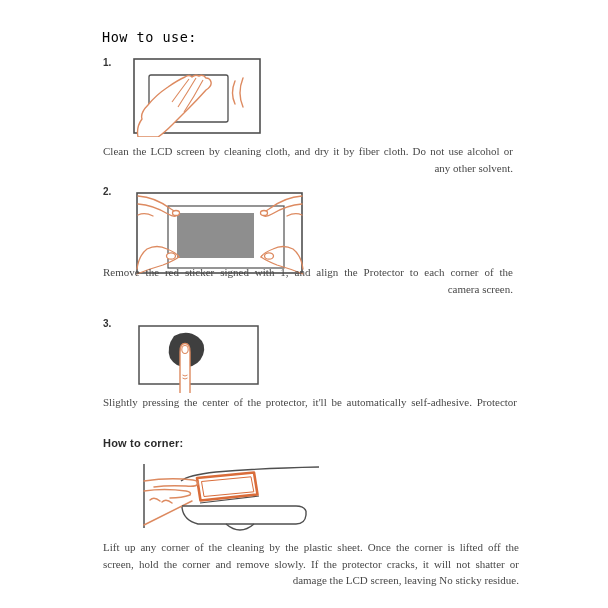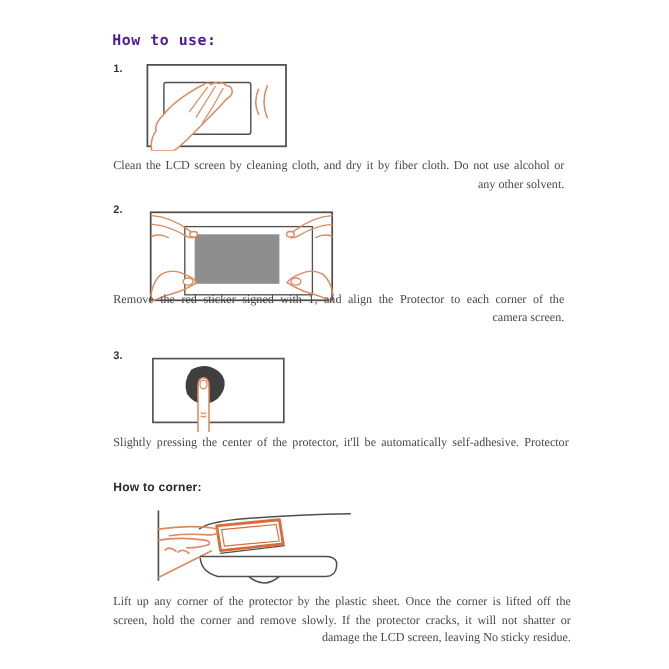--- a/index.html
+++ b/index.html
@@ -3,21 +3,21 @@
 <meta charset="utf-8">
 <style>
   html,body{margin:0;padding:0;background:#fff;}
   .page{
     position:relative;width:608px;height:608px;background:#ffffff;
     font-family:"Liberation Sans",sans-serif;overflow:hidden;
   }
   .abs{position:absolute;}
   .doc-title{
     font-family:"DejaVu Sans Mono","Liberation Mono",monospace;
-    font-weight:bold;font-size:13.5px;color:#4c1d95;letter-spacing:0.5px;
+    font-weight:normal;font-size:13.5px;color:#000000;letter-spacing:0.5px;
   }
   .step-num{
     font-size:10px;font-weight:bold;color:#333333;
   }
   .caption{
     width:410px;font-size:11px;line-height:16.5px;color:#484848;font-family:Liberation Serif, serif;
   }
   .caption .jline{display:block;text-align:justify;text-align-last:justify;}
   .caption .lastline{display:block;text-align:right;}
   .remove-title{
@@ -110,18 +110,18 @@
       <path d="M12,42 Q16,38 22,43"></path>
       <path d="M24,44 Q28,40 34,45"></path>
       <path d="M6,67 Q28,56 54,43"></path>
     </g>
     <path d="M44,48 L158,48 Q166,48 168,53" fill="none" stroke="#4f4f4f" stroke-width="1.4"></path>
     <path d="M44,49 Q45,62 60,66 L158,66 Q167,66 168,57 L168,53" fill="none" stroke="#4f4f4f" stroke-width="1.4"></path>
     <path d="M88,66 Q102,78 116,66" fill="none" stroke="#4f4f4f" stroke-width="1.4"></path>
   </svg>
 
   <div class="abs caption" style="left:103px;top:539px;width:416px;">
-    <span class="jline">Lift up any corner of the protector by the plastic sheet. Once the corner is lifted off the</span>
+    <span class="jline">Lift up any corner of the cleaning by the plastic sheet. Once the corner is lifted off the</span>
     <span class="jline">screen, hold the corner and remove slowly. If the protector cracks, it will not shatter or</span>
     <span class="lastline">damage the LCD screen, leaving No sticky residue.</span>
   </div>
 
 </div>
 
 </body></html>

